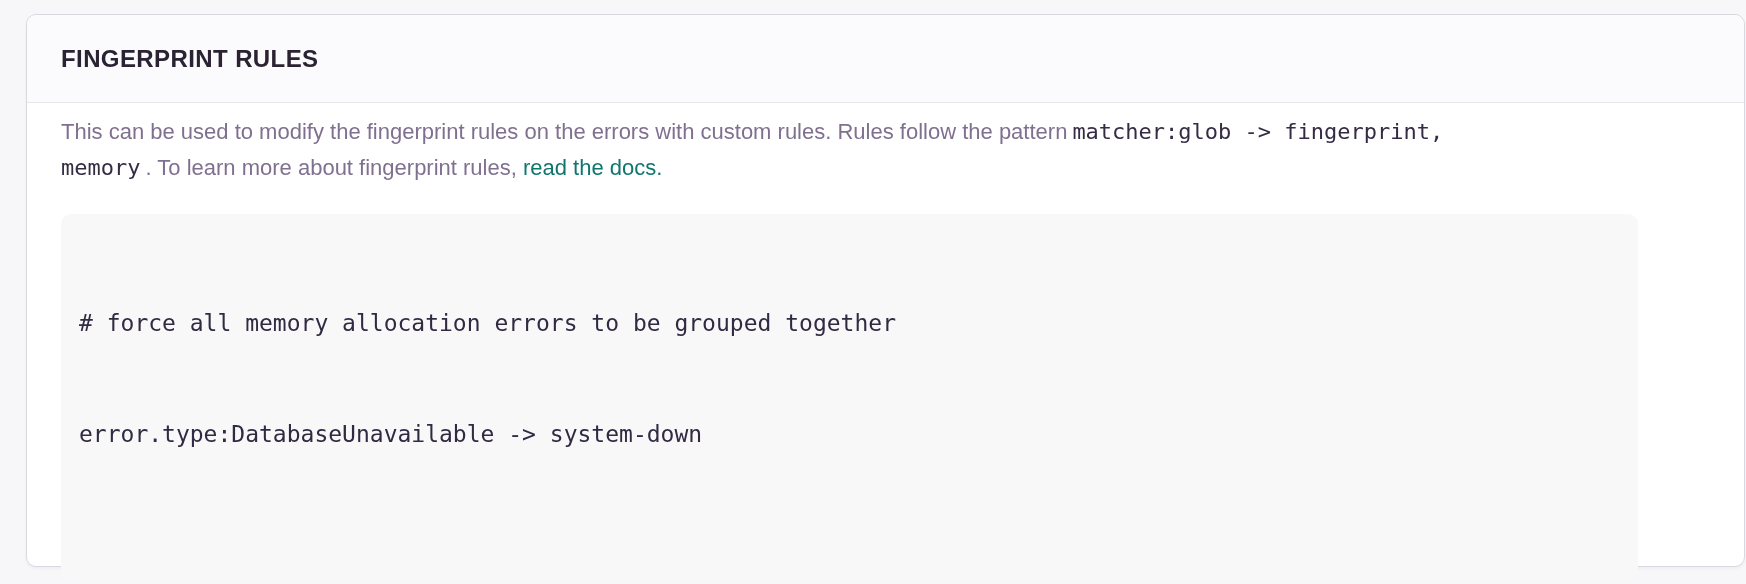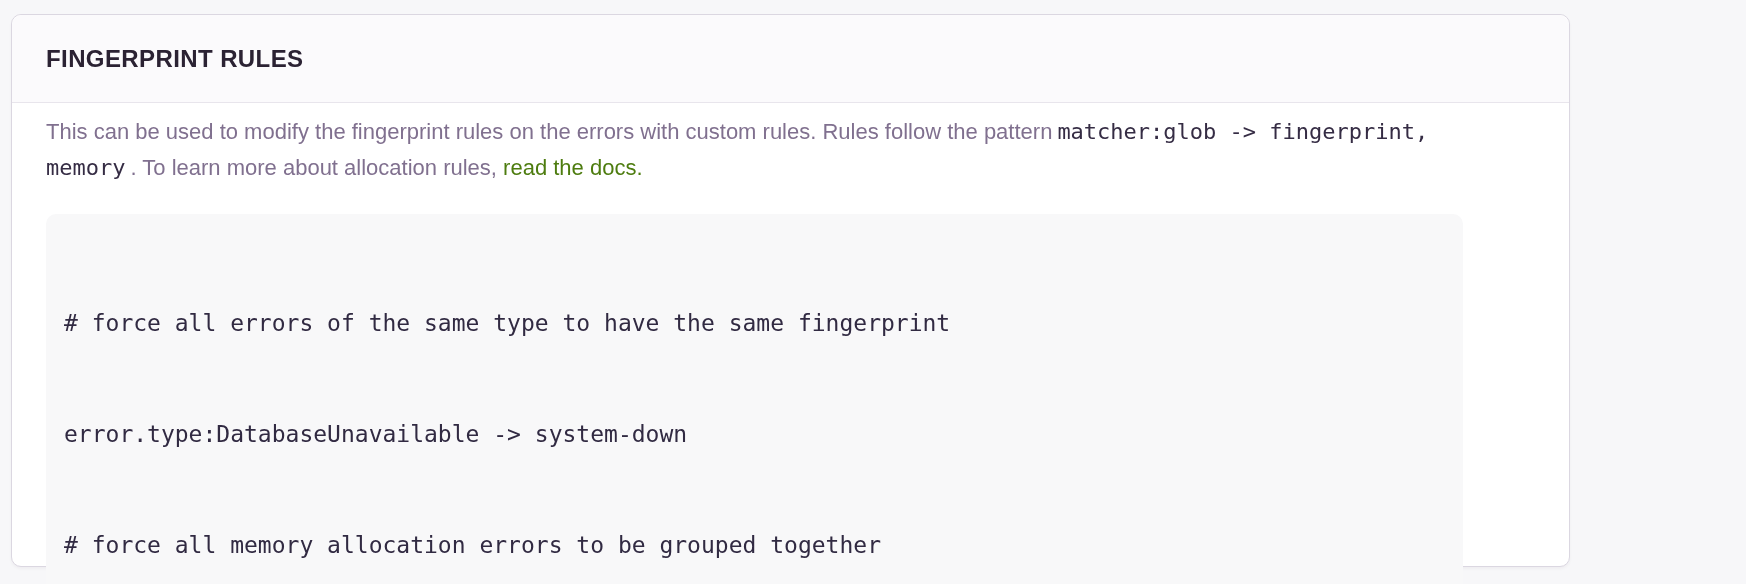--- a/index.html
+++ b/index.html
@@ -7,23 +7,23 @@
     margin: 0;
     padding: 0;
     width: 1746px;
     height: 584px;
     background: #f7f7f9;
     font-family: "Liberation Sans", sans-serif;
     overflow: hidden;
   }
   .panel {
     position: absolute;
-    left: 11px;
+    left: 26px;
     top: 14px;
-    width: 1559px;
+    width: 1719px;
     height: 553px;
     background: #ffffff;
     border: 1px solid #dbd7e1;
     border-radius: 10px;
     box-shadow: 0 2px 3px rgba(43, 34, 51, 0.04);
   }
   .panel-header {
     height: 88px;
     display: flex;
     align-items: center;
@@ -49,21 +49,21 @@
     line-height: 36px;
     color: #80708f;
   }
   .inline-code {
     font-family: "DejaVu Sans Mono", monospace;
     font-size: 22px;
     color: #352c44;
     margin: 0 5px;
   }
   .docs-link {
-    color: #4d7c0f;
+    color: #0f766e;
     text-decoration: none;
     cursor: pointer;
   }
   .example-block {
     background: #f8f8f9;
     border-radius: 10px;
     padding: 17px 18px;
     margin: 0 72px 17px 0;
     font-family: "DejaVu Sans Mono", monospace;
     font-size: 23px;
@@ -75,23 +75,22 @@
 </style>
 </head>
 <body>
 
 <section class="panel">
   <header class="panel-header">
     <h2 class="panel-title">FINGERPRINT RULES</h2>
   </header>
 
   <div class="panel-body">
-    <p class="description"><span>This can be used to modify the fingerprint rules on the errors with custom rules. Rules follow the pattern</span><code class="inline-code"><span>matcher:glob -&gt; fingerprint,</span><br><span>memory</span></code><span>. To learn more about allocation rules, </span><a class="docs-link" href="#">read the docs</a><span class="docs-link">.</span></p>
+    <p class="description"><span>This can be used to modify the fingerprint rules on the errors with custom rules. Rules follow the pattern</span><code class="inline-code"><span>matcher:glob -&gt; fingerprint,</span><br><span>memory</span></code><span>. To learn more about fingerprint rules, </span><a class="docs-link" href="#">read the docs</a><span class="docs-link">.</span></p>
 
     <div class="example-block">
-      <div># force all errors of the same type to have the same fingerprint</div>
+      <div># force all memory allocation errors to be grouped together</div>
       <div>error.type:DatabaseUnavailable -&gt; system-down</div>
-      <div># force all memory allocation errors to be grouped together</div>
       
     </div>
 
   </div>
 </section>
 
 </body></html>

